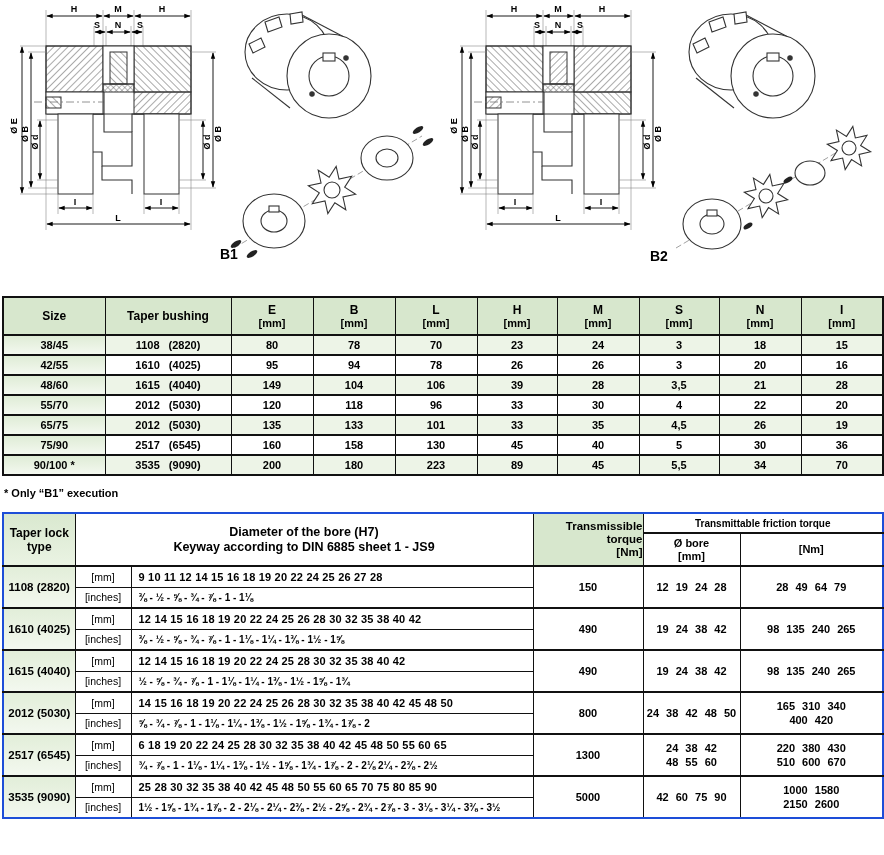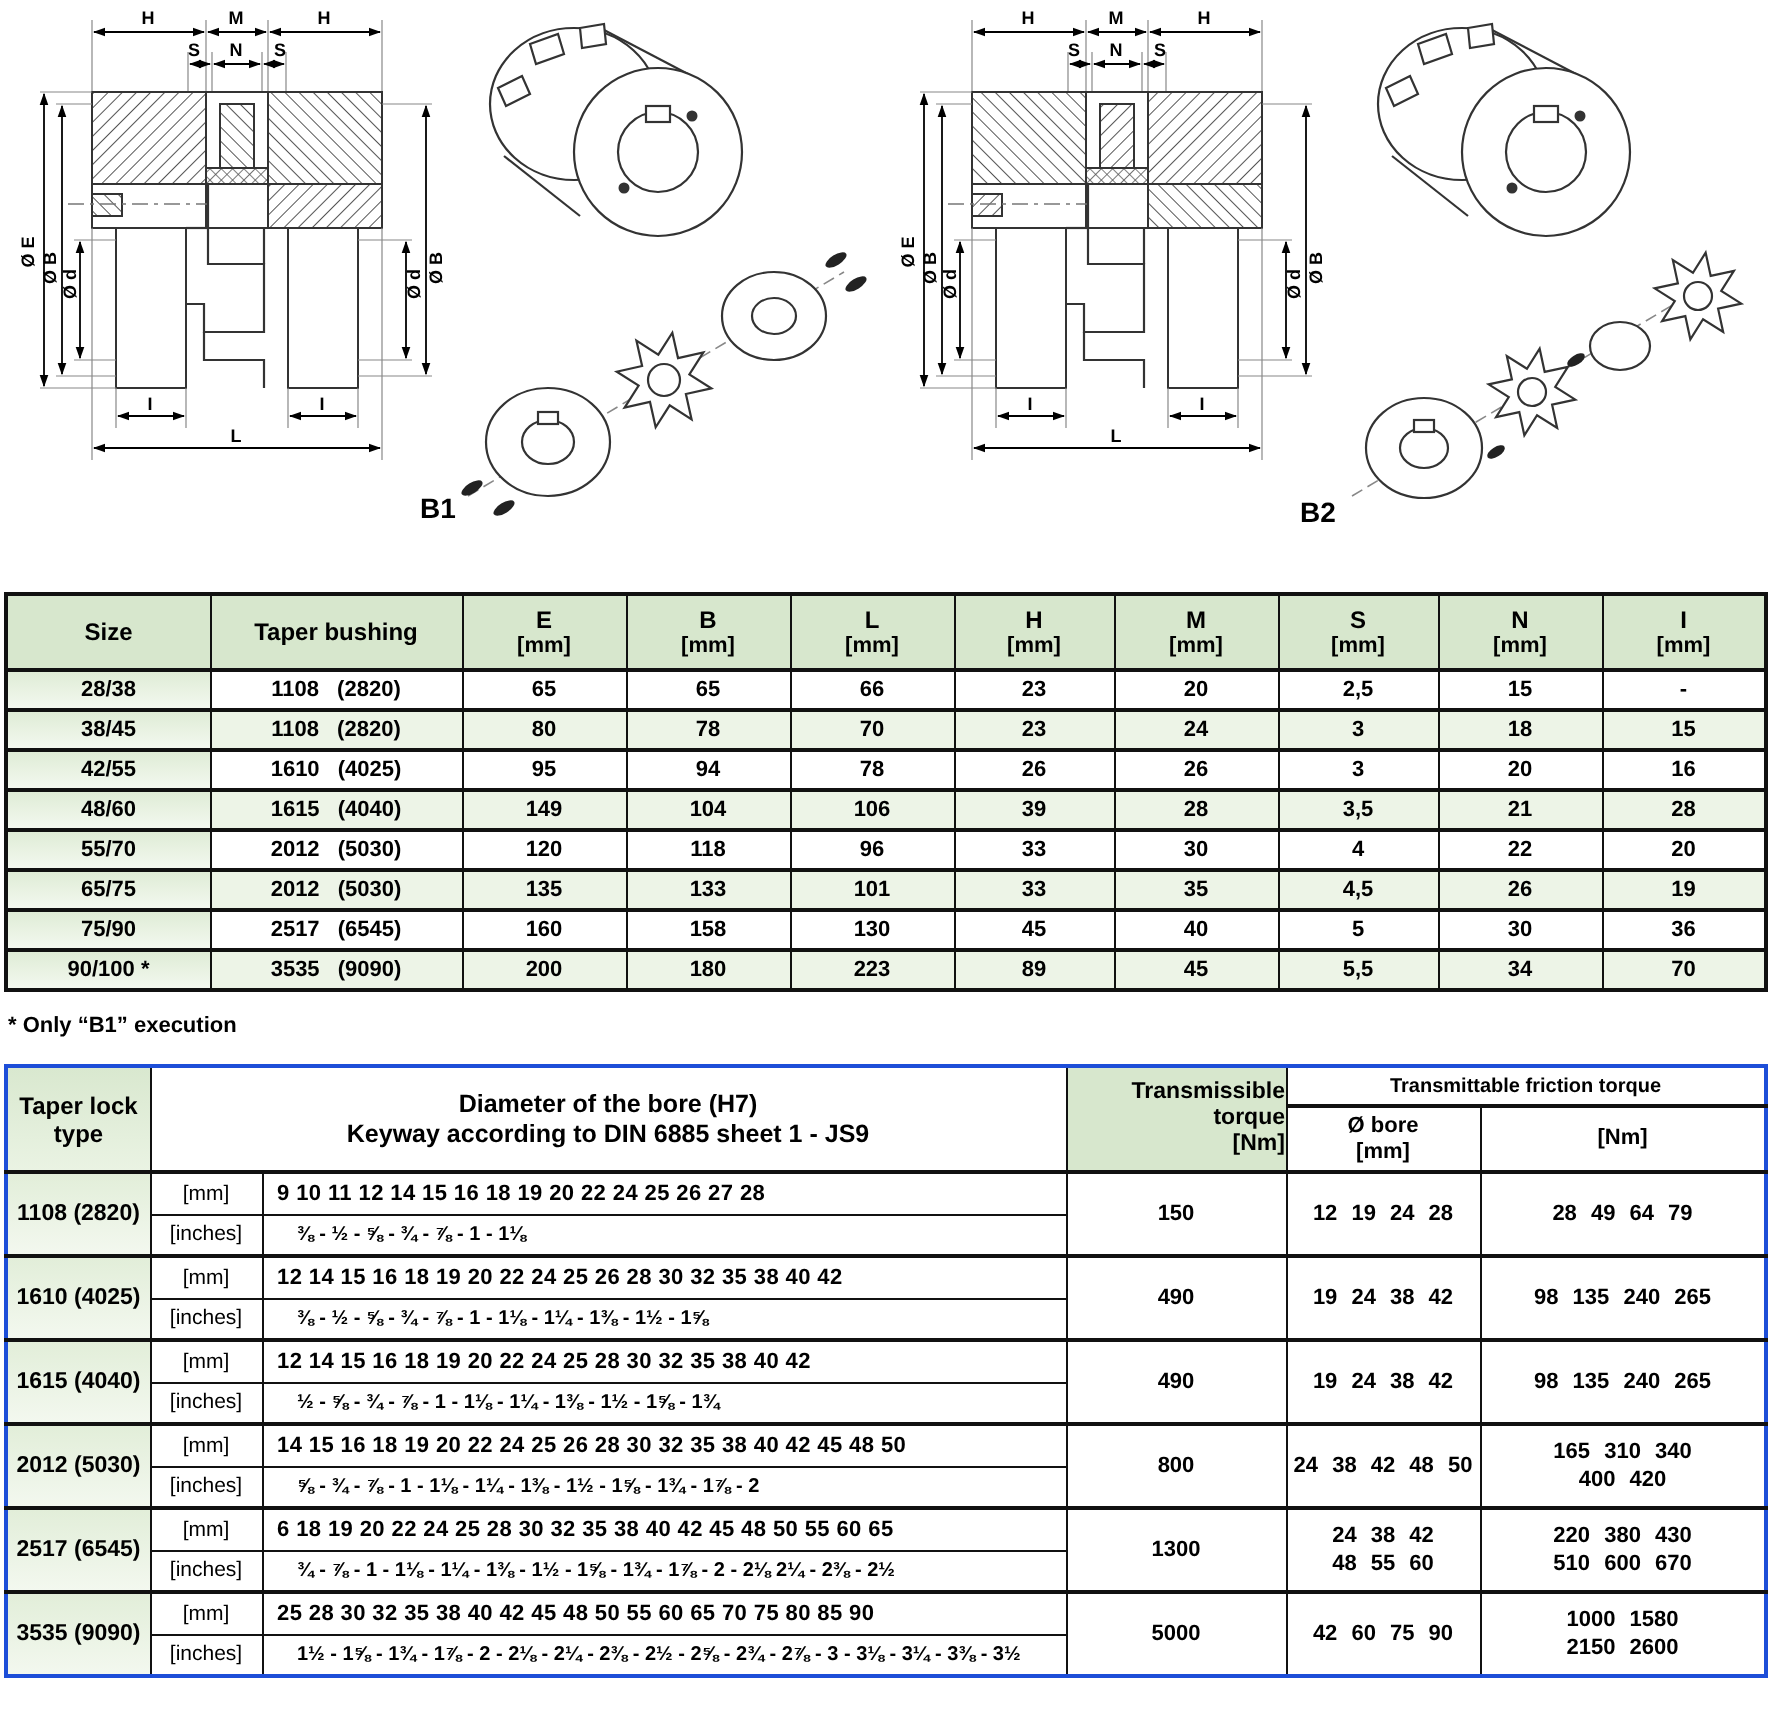--- a/index.html
+++ b/index.html
@@ -49,21 +49,21 @@
   .t2 thead th { border-bottom:2px solid #111; }
   .t2 .h-type { background:linear-gradient(180deg,#d9e8cf,#eaf3e3); font-size:12px; font-weight:bold; }
   .t2 .h-bore { font-size:12.5px; font-weight:bold; white-space:pre-line; line-height:15px; }
   .t2 .h-torque { background:#d7e7cd; font-size:11.5px; font-weight:bold; white-space:pre-line; line-height:13px;text-align:right; }
   .t2 .h-fric { font-size:10px; font-weight:bold; height:20px; }
   .t2 .h-sub { font-size:11px; font-weight:bold; white-space:pre-line; line-height:13px; height:33px; }
   .t2 td { height:21px; }
   .t2 td.c-type { background:linear-gradient(180deg,#e2eed9,#f3f8ef); font-size:11.5px; font-weight:bold; }
   .t2 td.unit { font-size:10.5px; font-weight:normal; }
   .t2 td.mm  { font-size:11px; font-weight:bold; text-align:left; padding-left:7px; letter-spacing:0.2px; }
-  .t2 td.inch{ font-size:10px; font-weight:bold; text-align:left; padding-left:17px; }
+  .t2 td.inch{ font-size:10px; font-weight:bold; text-align:left; padding-left:7px; }
   .t2 td.torq{ font-size:11px; font-weight:bold; }
   .t2 td.obore, .t2 td.nmv { font-size:11px; font-weight:bold; white-space:pre-line; word-spacing:4px; line-height:14px; }
   .t2 tr.grp-start td { border-top:2px solid #111; }
 </style>
 </head>
 <body>
 
 <div class="page">
 
   <svg width="0" height="0" style="position:absolute">
@@ -193,21 +193,21 @@
         <ellipse cx="165" cy="40" rx="11" ry="9"></ellipse>
       </g>
       <g fill="#222">
         <ellipse cx="14" cy="126" rx="6" ry="2.6" transform="rotate(-32 14 126)"></ellipse>
         <ellipse cx="30" cy="136" rx="6" ry="2.6" transform="rotate(-32 30 136)"></ellipse>
         <ellipse cx="196" cy="12" rx="6" ry="2.6" transform="rotate(-32 196 12)"></ellipse>
         <ellipse cx="206" cy="24" rx="6" ry="2.6" transform="rotate(-32 206 24)"></ellipse>
       </g>
     </svg>
 
-    <div class="caption" style="left:210px;top:246px">B1</div>
+    <div class="caption" style="left:220px;top:246px">B1</div>
 
     <svg class="fig" style="left:446px;top:2px" width="225" height="248" viewBox="0 0 225 248">
       <line class="ext" x1="40" y1="8" x2="40" y2="44"></line>
       <line class="ext" x1="97" y1="8" x2="97" y2="44"></line>
       <line class="ext" x1="128" y1="8" x2="128" y2="44"></line>
       <line class="ext" x1="185" y1="8" x2="185" y2="44"></line>
       <line class="ext" x1="88" y1="24" x2="88" y2="48"></line>
       <line class="ext" x1="100" y1="24" x2="100" y2="48"></line>
       <line class="ext" x1="125" y1="24" x2="125" y2="48"></line>
       <line class="ext" x1="137" y1="24" x2="137" y2="48"></line>
@@ -359,32 +359,20 @@
             <div class="hl">N</div>
             <div class="hu">[mm]</div>
           </th>
           <th>
             <div class="hl">I</div>
             <div class="hu">[mm]</div>
           </th>
         </tr>
       </thead>
     <tbody id="t1-body">
-        <tr>
-          <td class="c-size">28/38</td>
-          <td class="c-bush">1108 (2820)</td>
-          <td>65</td>
-          <td>65</td>
-          <td>66</td>
-          <td>23</td>
-          <td>20</td>
-          <td>2,5</td>
-          <td>15</td>
-          <td>-</td>
-        </tr>
         <tr class="alt">
           <td class="c-size">38/45</td>
           <td class="c-bush">1108 (2820)</td>
           <td>80</td>
           <td>78</td>
           <td>70</td>
           <td>23</td>
           <td>24</td>
           <td>3</td>
           <td>18</td>

